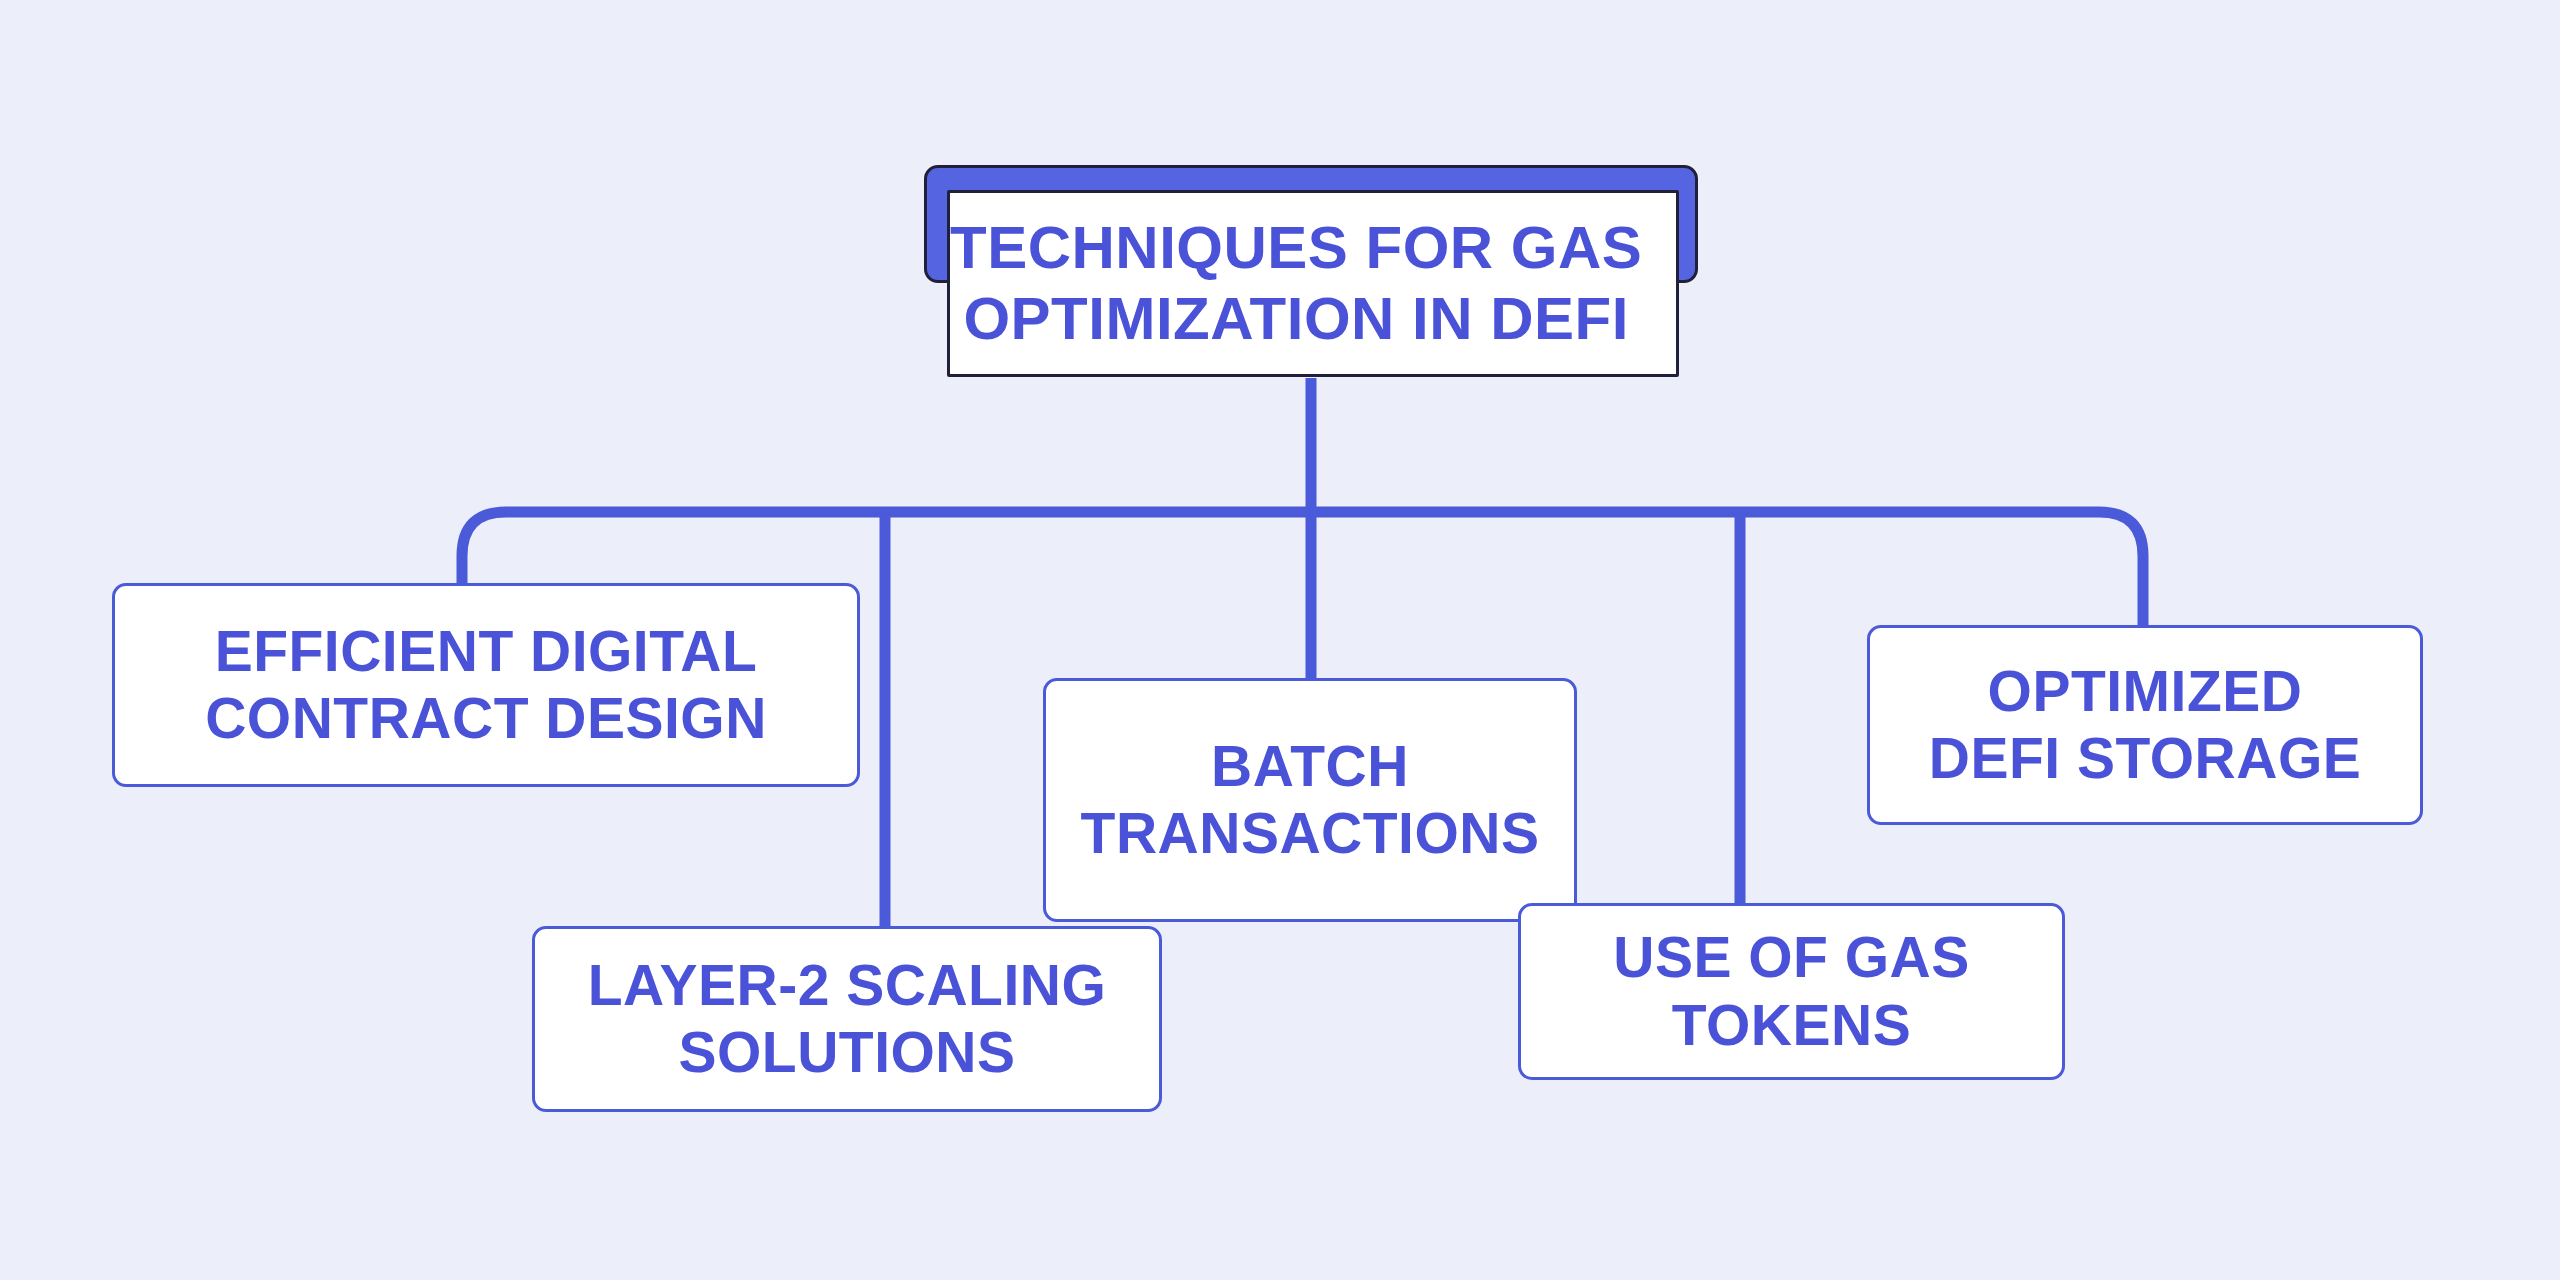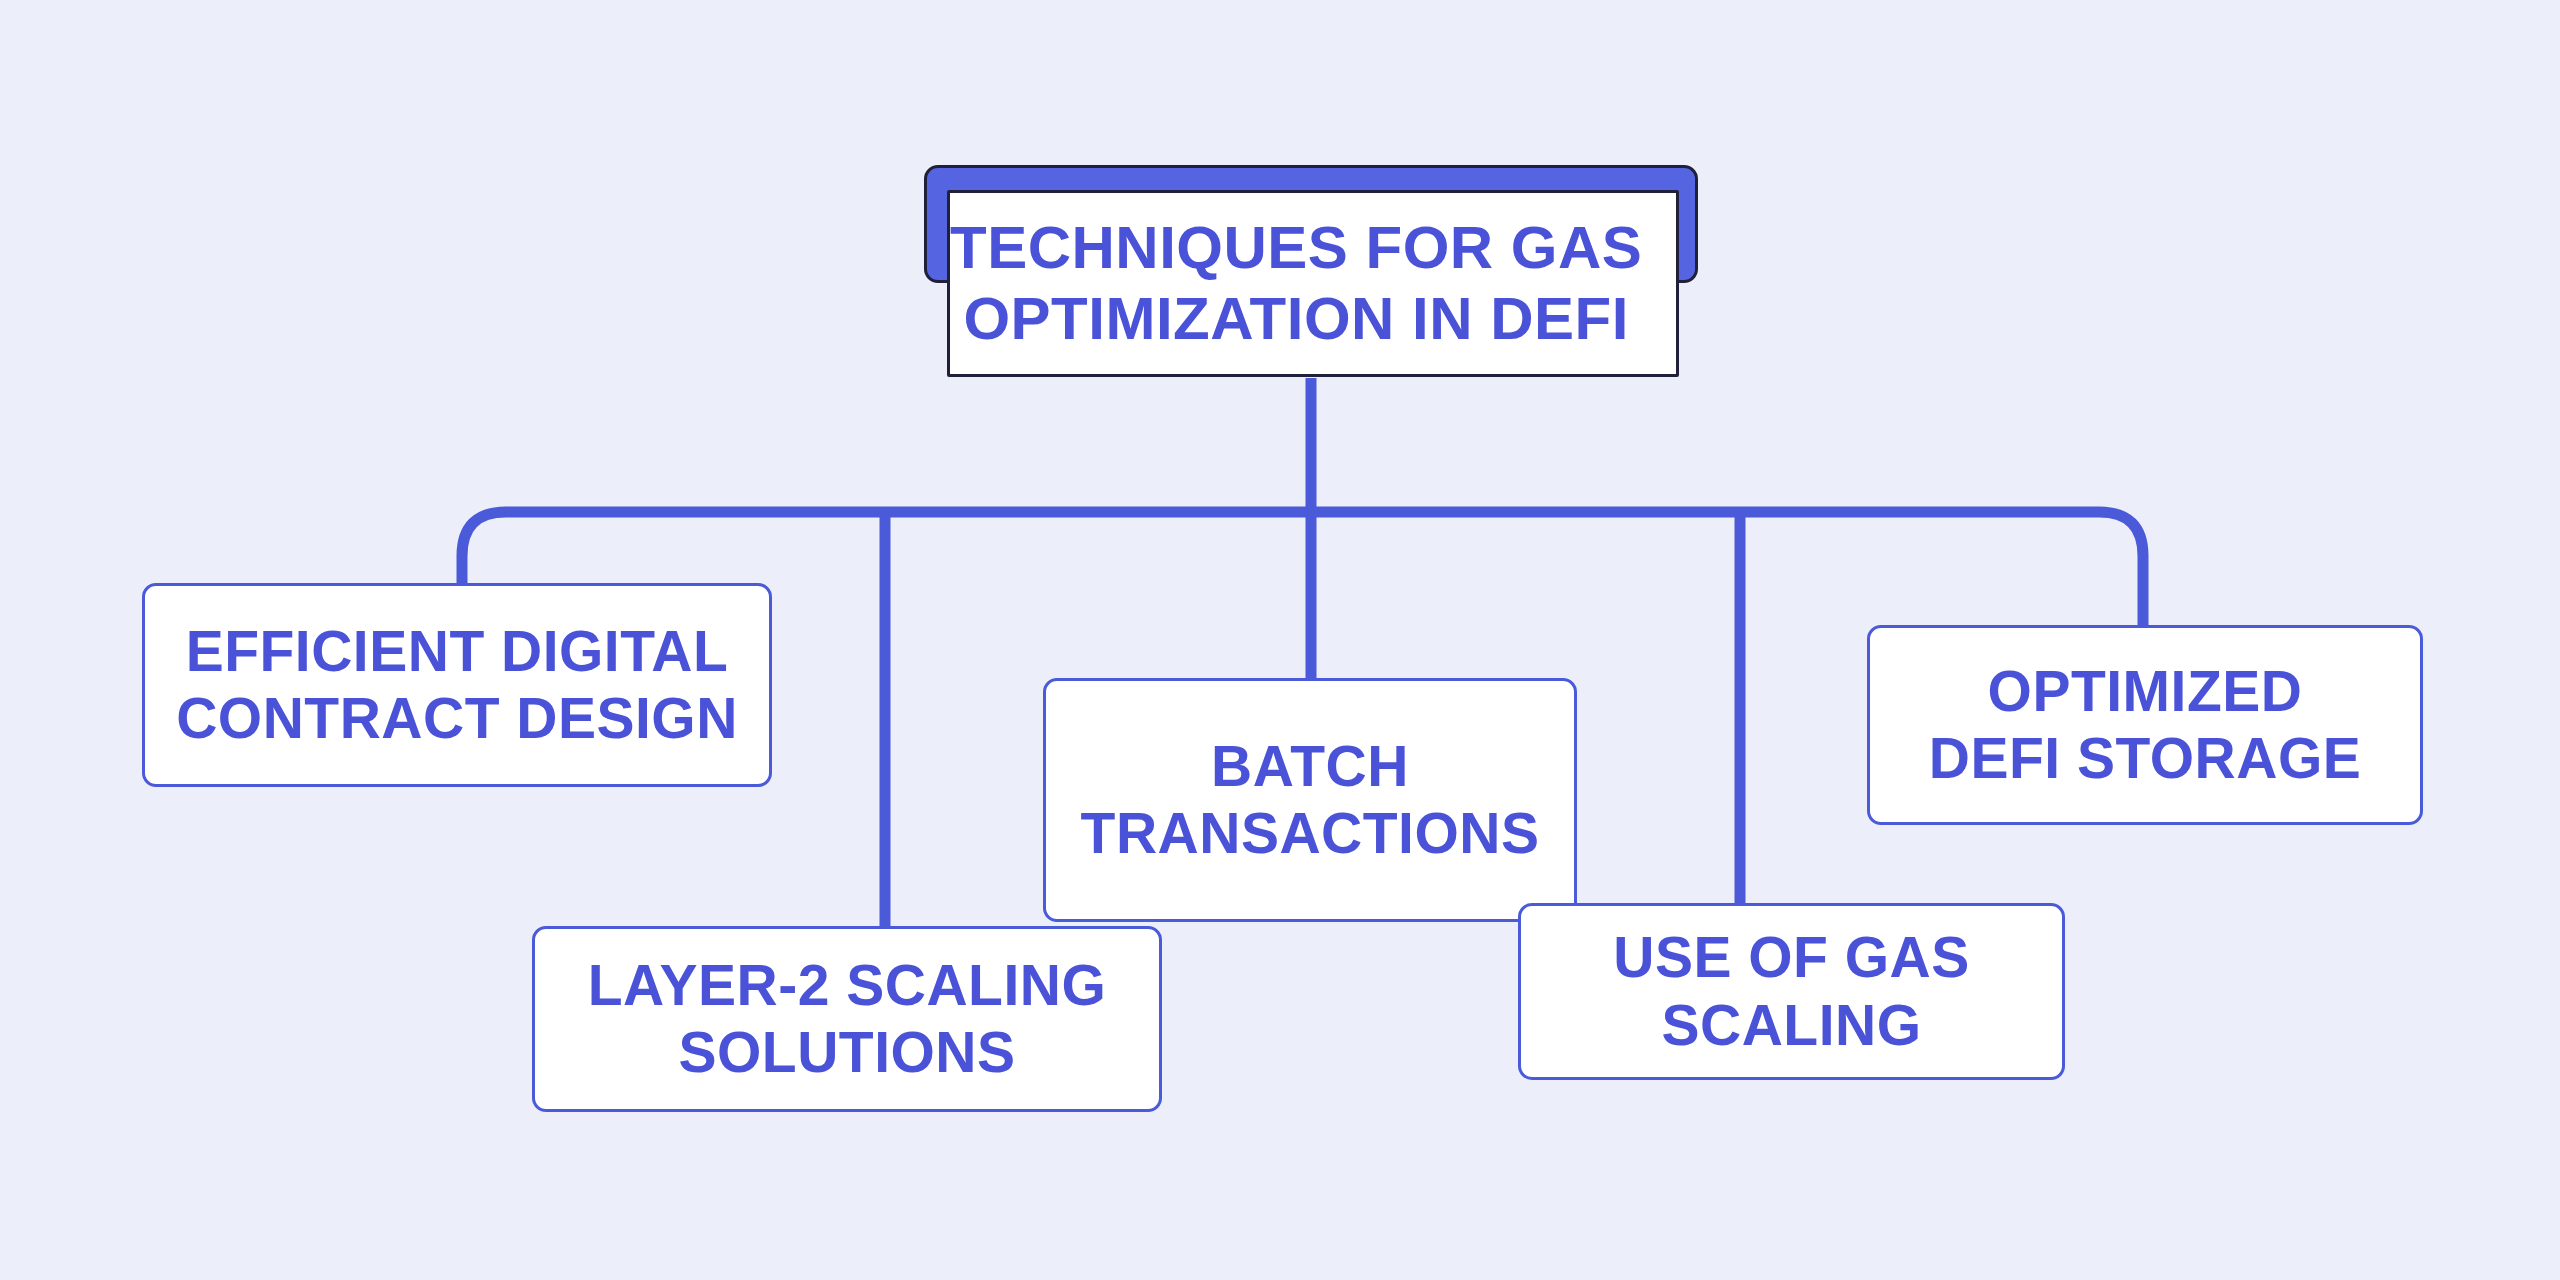--- a/index.html
+++ b/index.html
@@ -49,21 +49,21 @@
     background: var(--node-fill-color);
     border: 3px solid var(--accent-color);
     border-radius: 14px;
     display: flex; align-items: center; justify-content: center;
   }
   .node-label {
     font-size: 57px; font-weight: bold; color: var(--text-color);
     text-align: center; white-space: pre-line; line-height: 1.18;
     letter-spacing: 0.5px;
   }
-  .node-1 { left: 142px;  top: 583px; width: 630px; height: 204px; }
+  .node-1 { left: 112px;  top: 583px; width: 748px; height: 204px; }
   .node-2 { left: 532px;  top: 926px; width: 630px; height: 186px; }
   .node-3 { left: 1043px; top: 678px; width: 534px; height: 244px; }
   .node-4 { left: 1518px; top: 903px; width: 547px; height: 177px; }
   .node-5 { left: 1867px; top: 625px; width: 556px; height: 200px; }
 </style>
 </head>
 <body>
 
 <div class="canvas">
 
@@ -90,21 +90,21 @@
 SOLUTIONS</span>
   </div>
 
   <div class="node node-3">
     <span class="node-label">BATCH
 TRANSACTIONS</span>
   </div>
 
   <div class="node node-4">
     <span class="node-label">USE OF GAS
-SCALING</span>
+TOKENS</span>
   </div>
 
   <div class="node node-5">
     <span class="node-label">OPTIMIZED
 DEFI STORAGE</span>
   </div>
 
 </div>
 
 </body></html>

